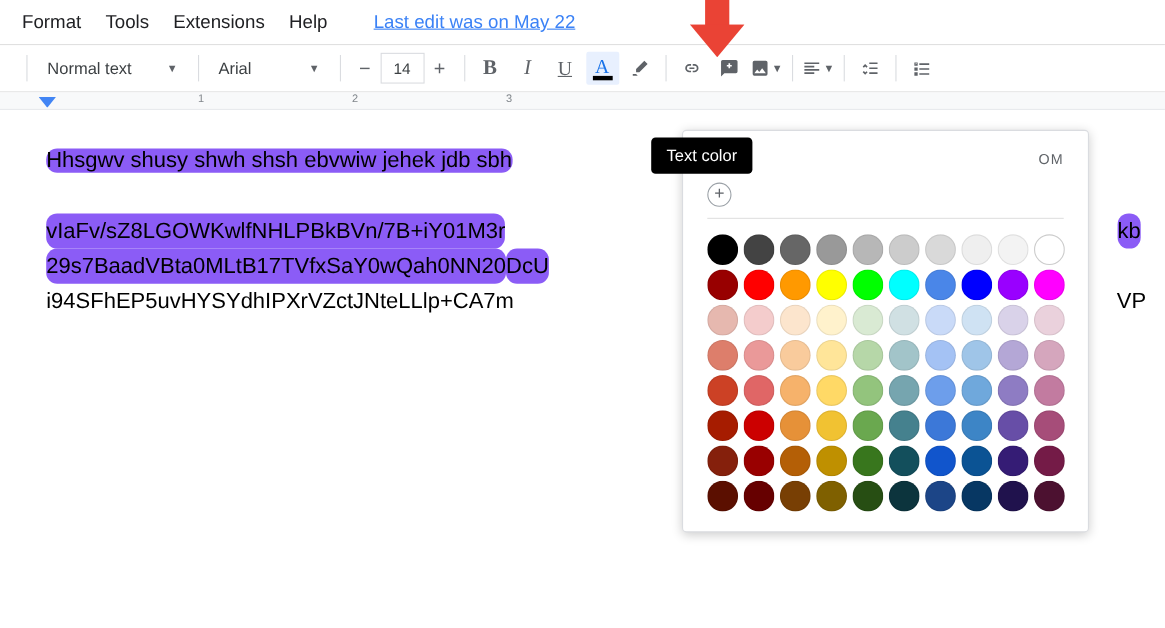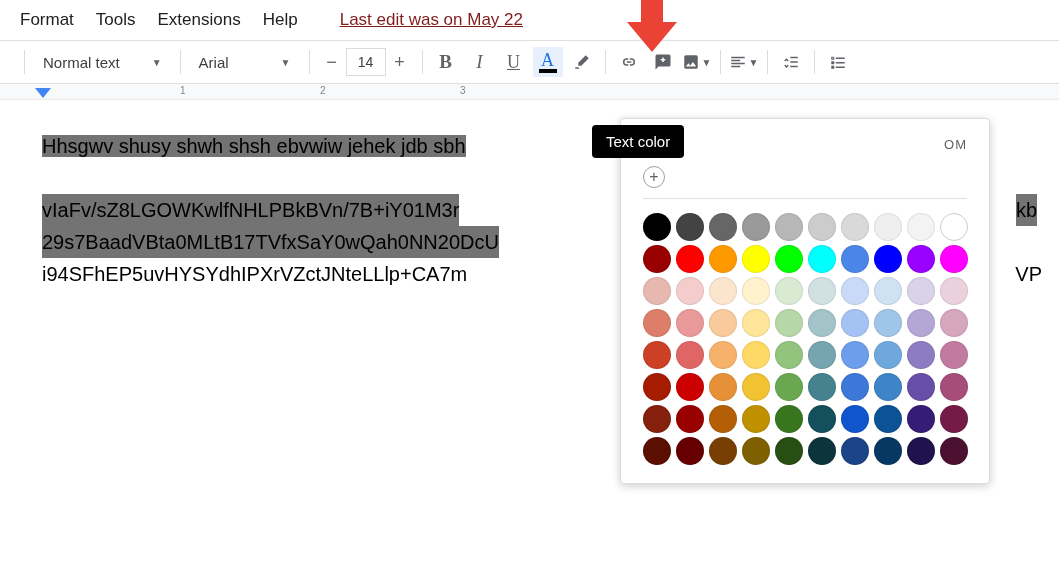--- a/index.html
+++ b/index.html
@@ -1,40 +1,40 @@
 <!DOCTYPE html>
 <html><head>
 <meta charset="utf-8">
 <style>
   * { box-sizing: border-box; margin: 0; padding: 0; }
   body { font-family: Arial, sans-serif; background: #fff; width: 1059px; height: 571px; overflow: hidden; position: relative; }
   
   .menubar { display: flex; align-items: center; gap: 22px; padding: 10px 20px; font-size: 17px; color: #202124; }
   .menubar span { cursor: pointer; }
-  .last-edit { color: #7f1d1d; text-decoration: underline; margin-left: 20px; }
+  .last-edit { color: #3b82f6; text-decoration: underline; margin-left: 20px; }
   
   .toolbar { display: flex; align-items: center; gap: 4px; padding: 6px 20px; border-top: 1px solid #e0e0e0; border-bottom: 1px solid #e0e0e0; }
   .separator { width: 1px; height: 24px; background: #dadce0; margin: 0 4px; }
   .tool-btn { display: flex; align-items: center; justify-content: center; min-width: 30px; height: 30px; border-radius: 2px; cursor: pointer; color: #5f6368; font-size: 15px; position: relative; }
   .tool-btn.active { background: #e8f0fe; }
   .styles-dropdown { display: flex; align-items: center; padding: 0 10px; height: 30px; font-size: 15px; color: #3c4043; cursor: pointer; gap: 30px; }
   .font-dropdown { display: flex; align-items: center; padding: 0 10px; height: 30px; font-size: 15px; color: #3c4043; cursor: pointer; gap: 50px; }
   .font-size-group { display: flex; align-items: center; }
   .font-size-btn { width: 28px; height: 28px; display:flex; align-items:center; justify-content:center; cursor:pointer; color:#5f6368; font-size:18px; }
   .font-size-val { width: 40px; height: 28px; border: 1px solid #dadce0; text-align: center; font-size: 14px; line-height: 26px; color: #3c4043; }
   .caret { font-size: 10px; color: #5f6368; margin-left: 2px; }
   
   .ruler { height: 16px; background: #f8f9fa; border-bottom: 1px solid #e8eaed; position: relative; font-size: 10px; color: #80868b; overflow: hidden; }
   .ruler-track { position: absolute; left: 40px; right: 0; top: 0; height: 100%; }
   .ruler-num { position: absolute; top: 1px; }
   .ruler-indent { position: absolute; top: 4px; left: 35px; width: 16px; height: 10px; background: #4285f4; clip-path: polygon(0 0, 100% 0, 50% 100%); }
   
   .canvas { padding: 30px 42px; position: relative; }
   .doc-text { font-size: 20px; line-height: 1.6; color: #000; }
-  .sel { background: #737373; }
+  .sel { background: #8b5cf6; border-radius: 10px; }
   .blank-line { height: 32px; }
   
   .arrow { position: absolute; left: 627px; top: -6px; width: 50px; height: 58px; z-index: 50; }
   .arrow-stem { position: absolute; left: 14px; top: 0; width: 22px; height: 30px; background: #ea4335; }
   .arrow-head { position: absolute; left: 0; top: 28px; width: 50px; height: 30px; background: #ea4335; clip-path: polygon(0 0, 100% 0, 50% 100%); }
   
   .tooltip { position: absolute; left: 592px; top: 125px; background: #000; color: #fff; padding: 8px 14px; border-radius: 4px; font-size: 15px; font-weight: 500; z-index: 60; }
   
   .color-popup { position: absolute; left: 620px; top: 118px; width: 370px; background: #fff; border: 1px solid #dadce0; box-shadow: 0 2px 10px rgba(0,0,0,0.2); border-radius: 4px; padding: 18px 22px; z-index: 55; }
   .popup-header-row { display:flex; align-items:center; gap: 10px; color:#5f6368; font-size:13px; letter-spacing: 1px; }

